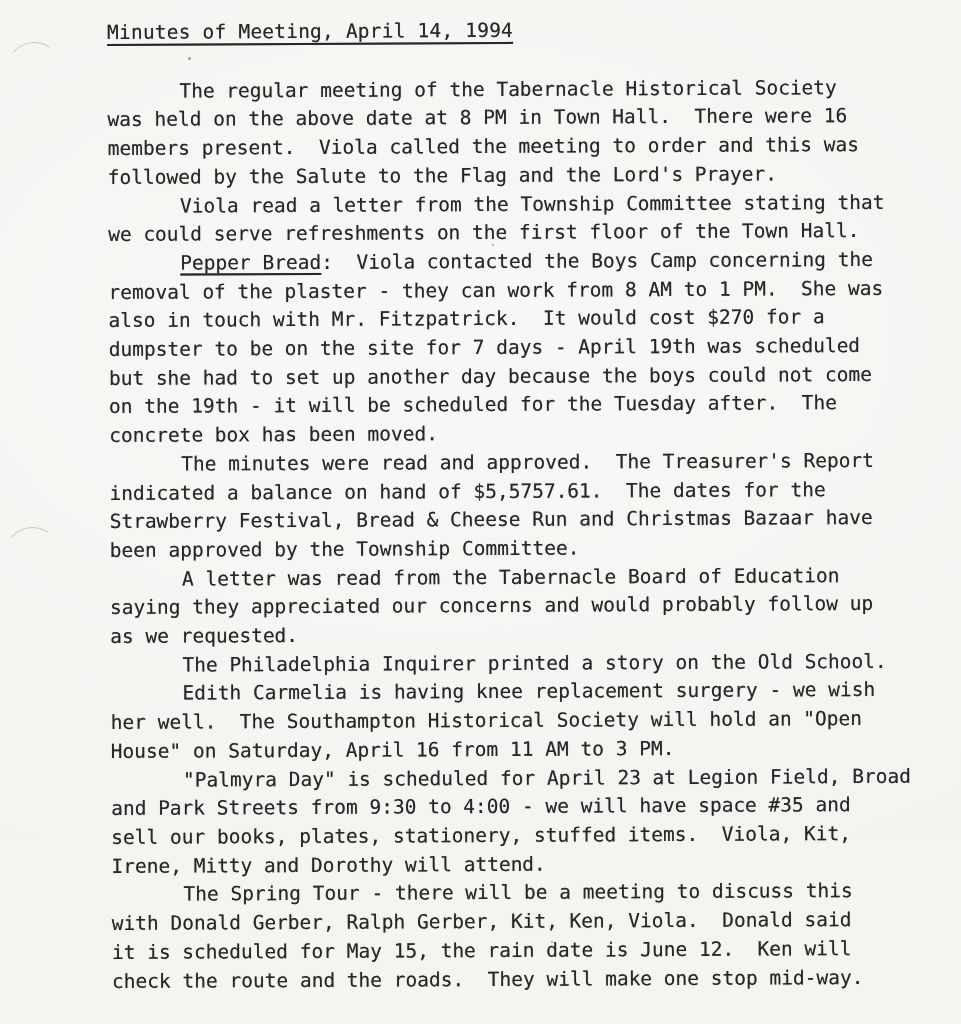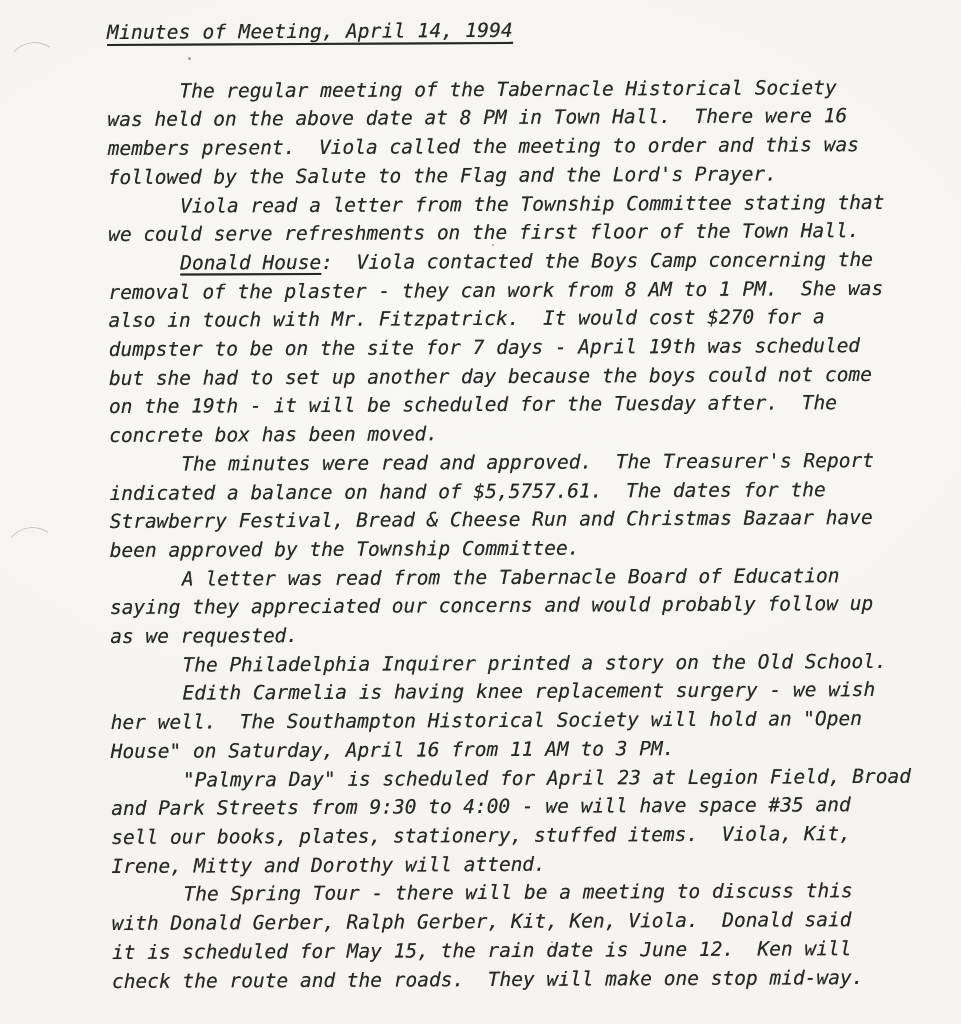--- a/index.html
+++ b/index.html
@@ -16,21 +16,20 @@
     overflow: hidden;
     font-family: "DejaVu Sans Mono", "Liberation Mono", monospace;
   }
   .page {
     position: relative;
     width: 961px;
     height: 840px;
     background:
       radial-gradient(ellipse 1400px 900px at 45% 40%, rgba(255,255,255,0.35), rgba(0,0,0,0.015)),
       var(--paper);
-    font-style: italic;
   }
   
   .arc {
     position: absolute;
     width: 52px;
     height: 48px;
     border: 1.6px solid transparent;
     border-top-color: var(--mark);
     border-radius: 50%;
     transform: rotate(-8deg);
@@ -91,21 +90,21 @@
   <div class="speck speck3"></div>
 
   <div class="content">
     <h1 class="title">Minutes of Meeting, April 14, 1994</h1>
     <p class="para"><span>The regular meeting of the Tabernacle Historical Society
 was held on the above date at 8 PM in Town Hall.  There were 16
 members present.  Viola called the meeting to order and this was
 followed by the Salute to the Flag and the Lord's Prayer.</span></p>
     <p class="para"><span>Viola read a letter from the Township Committee stating that
 we could serve refreshments on the first floor of the Town Hall.</span></p>
-    <p class="para"><span class="lead-underline">Donald House</span><span>:  Viola contacted the Boys Camp concerning the
+    <p class="para"><span class="lead-underline">Pepper Bread</span><span>:  Viola contacted the Boys Camp concerning the
 removal of the plaster - they can work from 8 AM to 1 PM.  She was
 also in touch with Mr. Fitzpatrick.  It would cost $270 for a
 dumpster to be on the site for 7 days - April 19th was scheduled
 but she had to set up another day because the boys could not come
 on the 19th - it will be scheduled for the Tuesday after.  The
 concrete box has been moved.</span></p>
     <p class="para"><span>The minutes were read and approved.  The Treasurer's Report
 indicated a balance on hand of $5,5757.61.  The dates for the
 Strawberry Festival, Bread &amp; Cheese Run and Christmas Bazaar have
 been approved by the Township Committee.</span></p>

